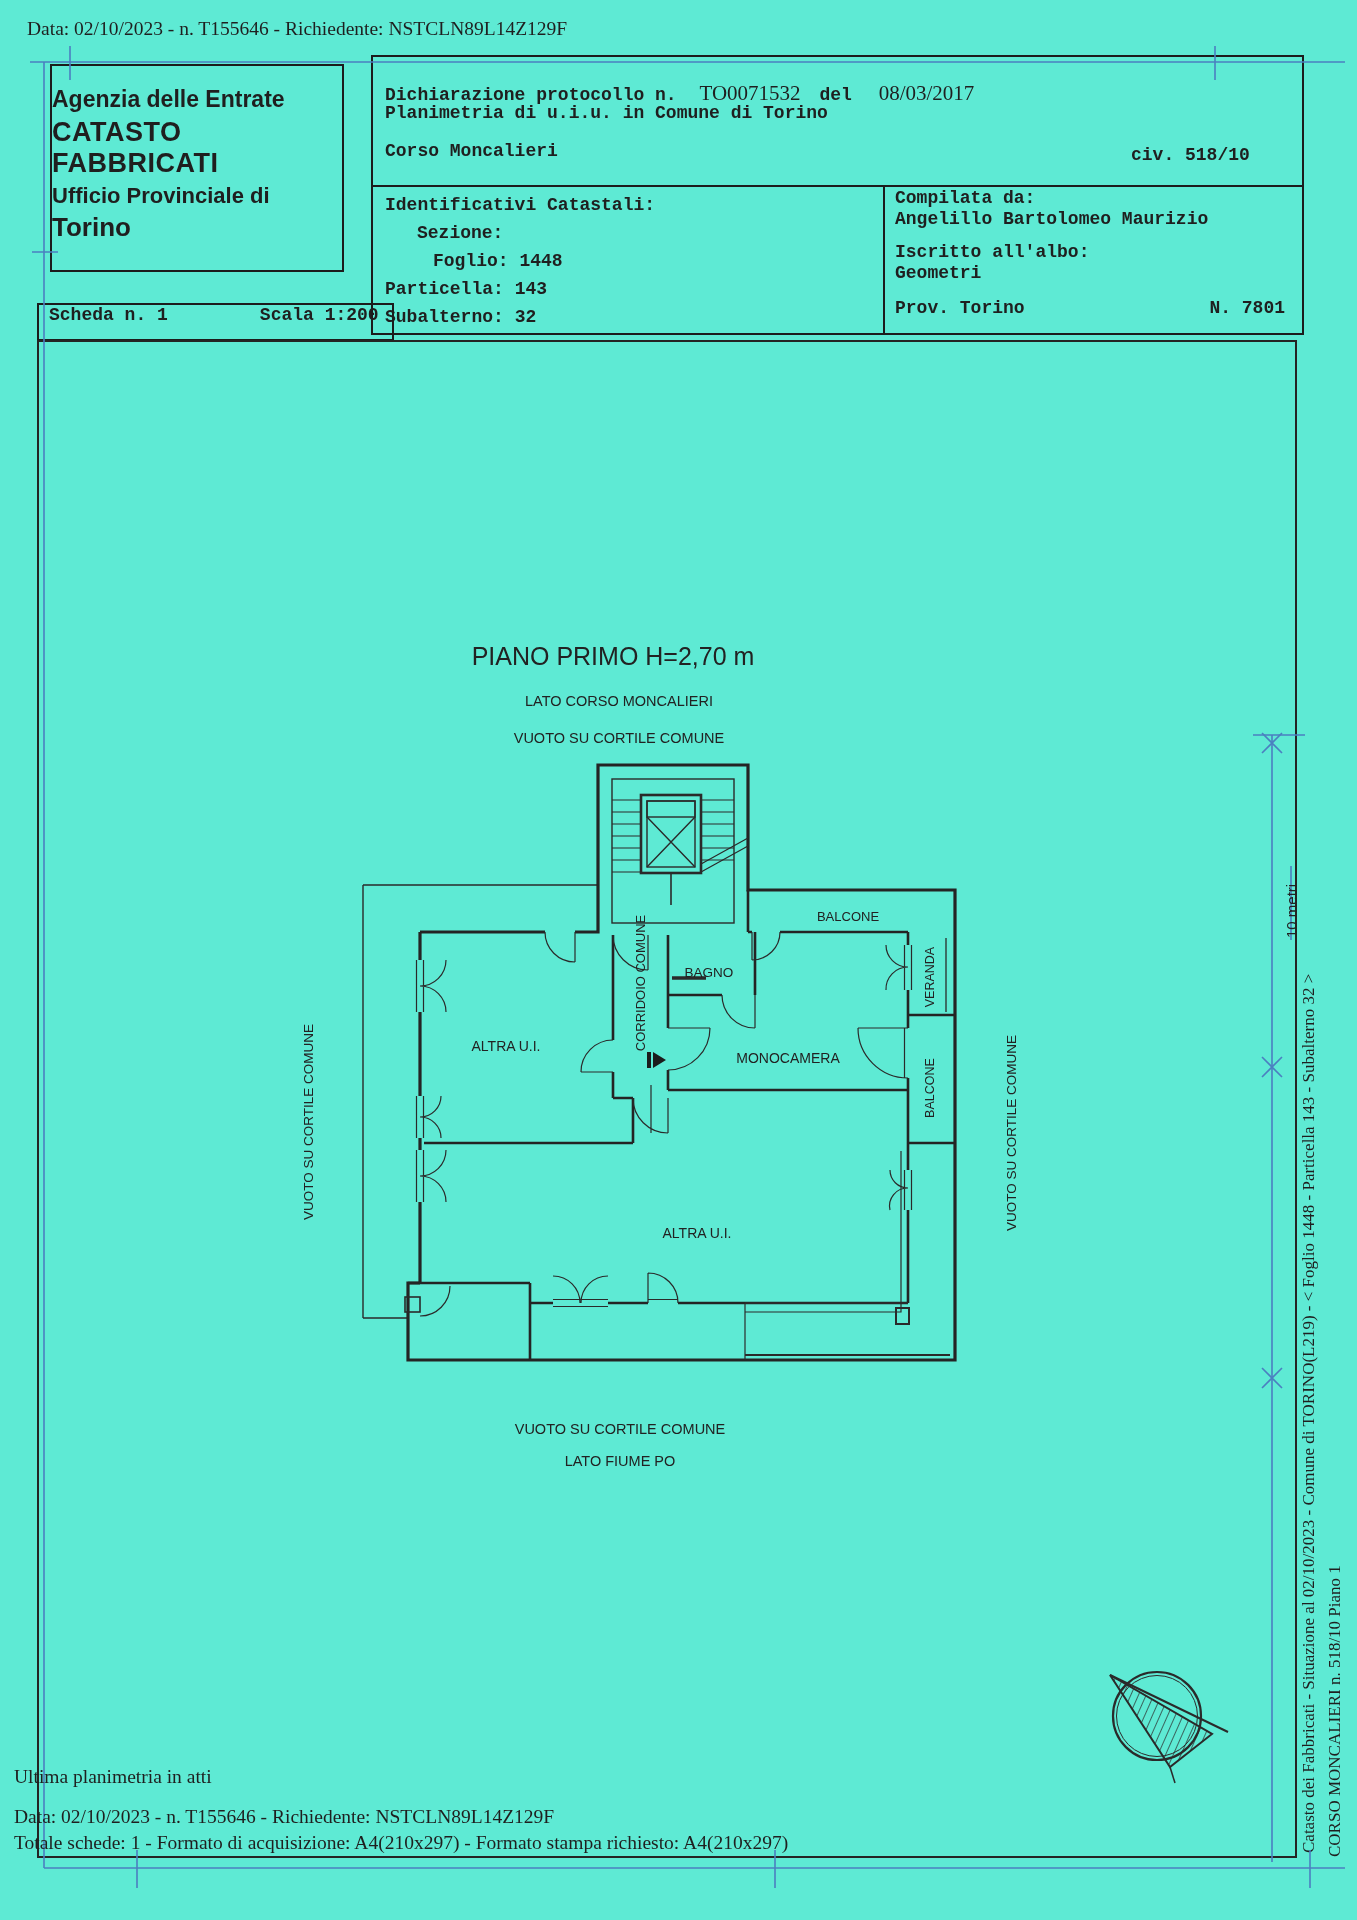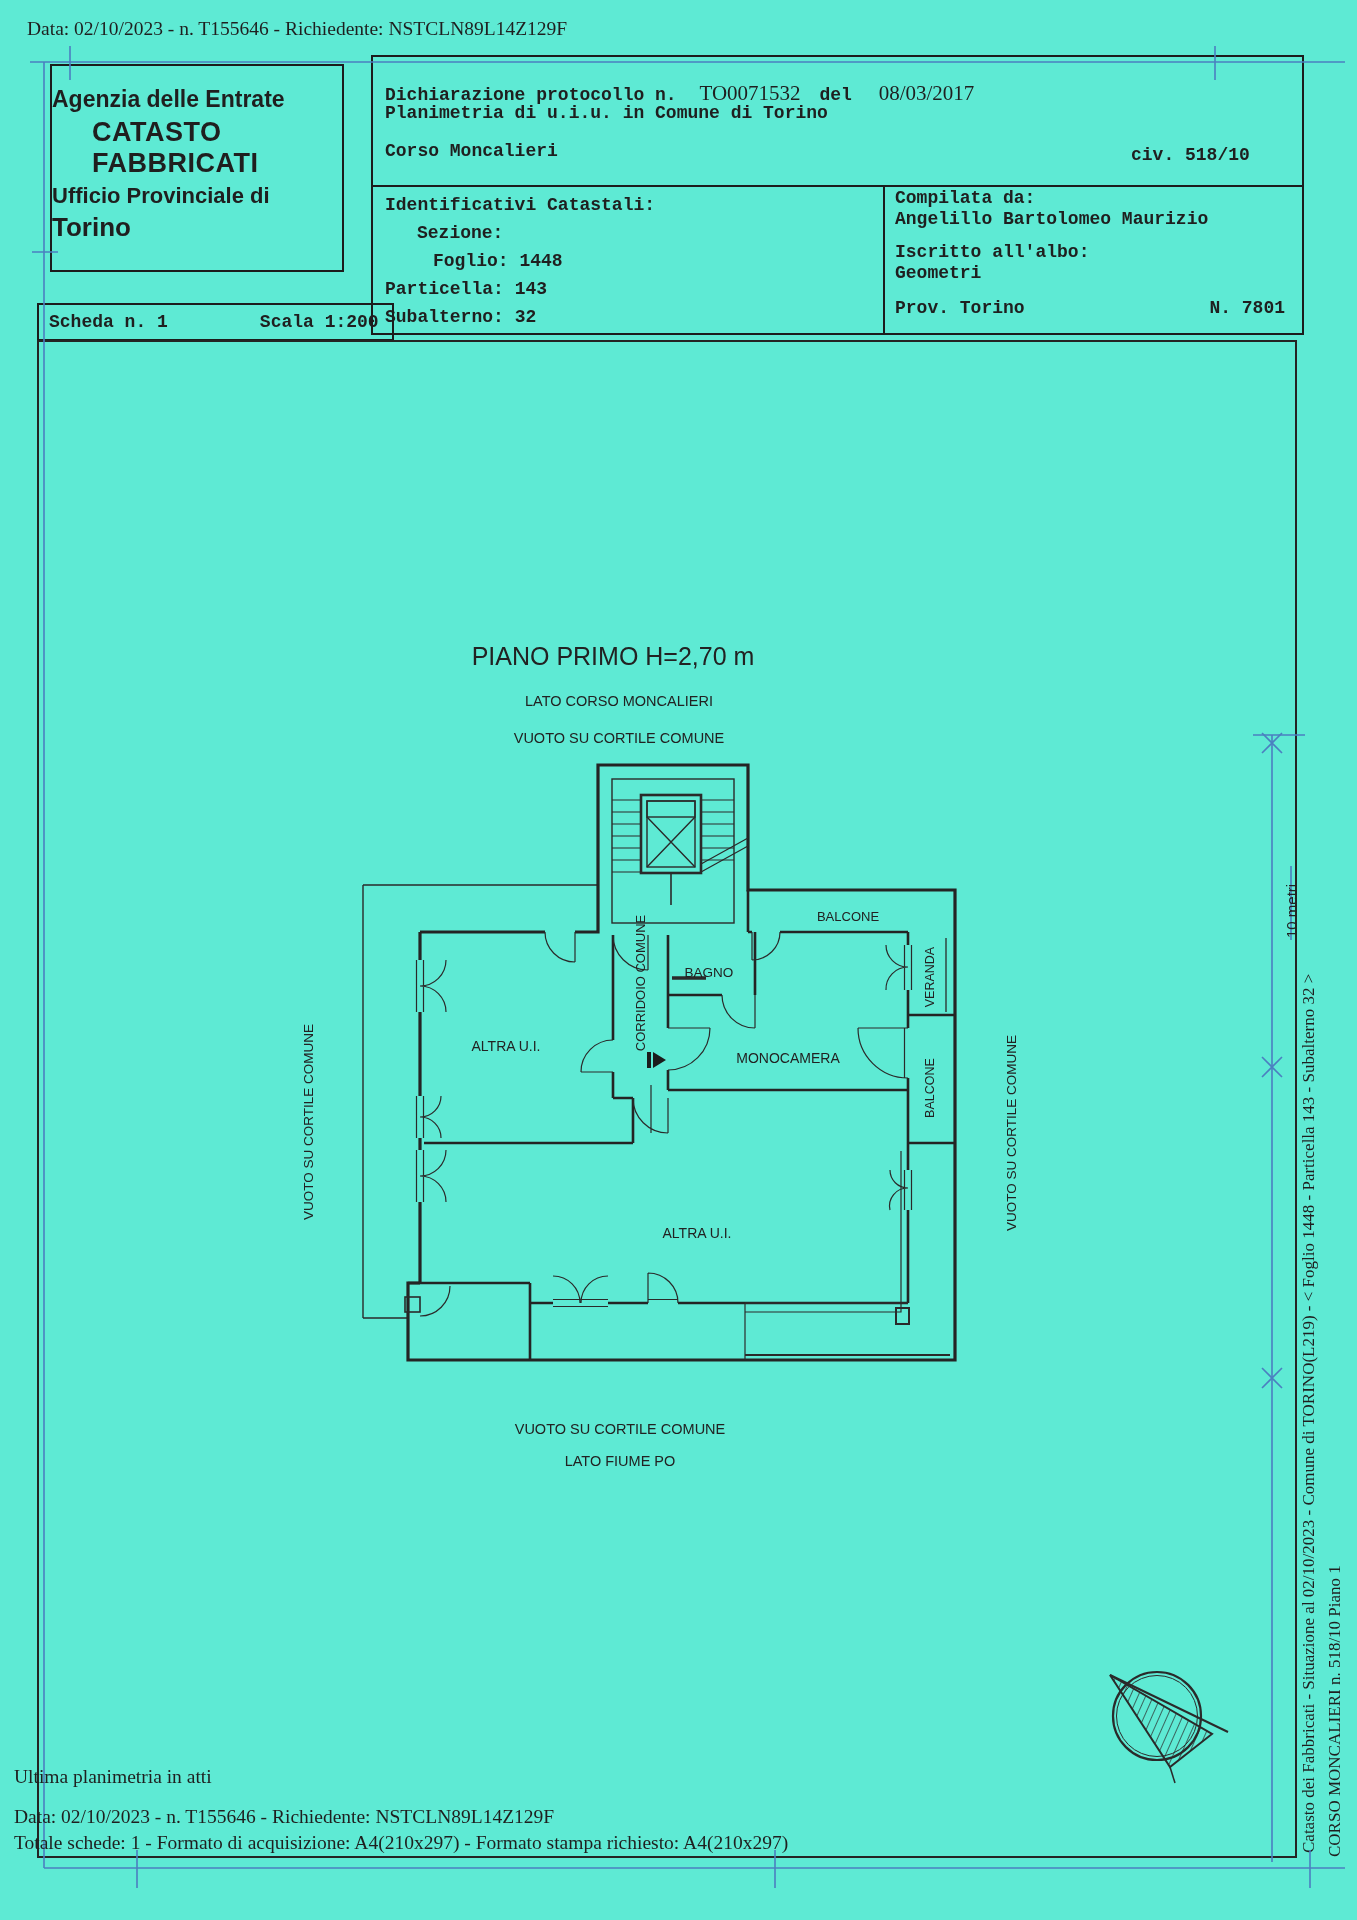--- a/index.html
+++ b/index.html
@@ -5,41 +5,41 @@
   html,body{margin:0;padding:0;background:#e8e8e8;}
   .page{position:relative;width:1357px;height:1920px;background:#5eead4;overflow:hidden;
         font-family:"Liberation Sans",sans-serif;color:#1f1f1f;}
   .abs{position:absolute;}
   .serif{font-family:"Liberation Serif",serif;}
   .mono{font-family:"Liberation Mono",monospace;font-weight:700;}
   .topline{left:27px;top:18px;font-size:19.5px;}
   
   .agency-box{left:50px;top:64px;width:290px;height:204px;border:2.5px solid #1c1c1c;}
   .agency-box .l1{margin-top:20px;font-size:23px;font-weight:700;}
-  .agency-box .l2{margin-top:4px;font-size:27px;font-weight:700;letter-spacing:.5px;margin-left:40px;}
+  .agency-box .l2{margin-top:4px;font-size:27px;font-weight:700;letter-spacing:.5px;}
   .agency-box .l3{margin-top:4px;font-size:22px;font-weight:700;}
   .agency-box .l4{margin-top:3px;font-size:26px;font-weight:700;}
   
   .decl-box{left:371px;top:55px;width:929px;height:276px;border:2.5px solid #1c1c1c;font-size:18px;}
   .decl-box .row1{position:absolute;left:12px;top:24px;white-space:nowrap;}
   .decl-box .row2{position:absolute;left:12px;top:46px;}
   .decl-box .row3{position:absolute;left:12px;top:84px;}
   .decl-box .civ{position:absolute;left:758px;top:88px;}
   .decl-box .hdiv{position:absolute;left:0;top:128px;width:100%;border-top:2px solid #1c1c1c;}
   .decl-box .vdiv{position:absolute;left:510px;top:128px;height:148px;border-left:2px solid #1c1c1c;}
   .decl-box .typed{font-family:"Liberation Serif",serif;font-weight:400;font-size:21px;}
   .idcol{position:absolute;left:12px;top:134px;line-height:28px;}
   .idcol .ind1{padding-left:32px;}
   .idcol .ind2{padding-left:48px;}
   .compcol{position:absolute;left:522px;top:131px;line-height:21px;width:390px;}
   .compcol .gap{height:12px;}
   .compcol .provrow{display:flex;justify-content:space-between;margin-top:14px;}
   
   .scheda-box{left:37px;top:303px;width:353px;height:34px;border:2.5px solid #1c1c1c;
-              display:flex;align-items:center;font-size:18px;}
+              display:flex;font-size:18px;}
   .scheda-box .s1{margin-left:10px;}
   .scheda-box .s2{margin-left:92px;}
   
   .frame{left:37px;top:340px;width:1256px;height:1514px;border:2px solid #242424;}
   .footer{left:14px;font-size:19.5px;z-index:5;}
   .f1{top:1766px;} .f2{top:1806px;} .f3{top:1832px;}
   
   .side1{left:1299px;top:1853px;width:1165px;transform:rotate(-90deg);transform-origin:0 0;
          font-size:17px;white-space:nowrap;}
   .side2{left:1325px;top:1857px;width:410px;transform:rotate(-90deg);transform-origin:0 0;

